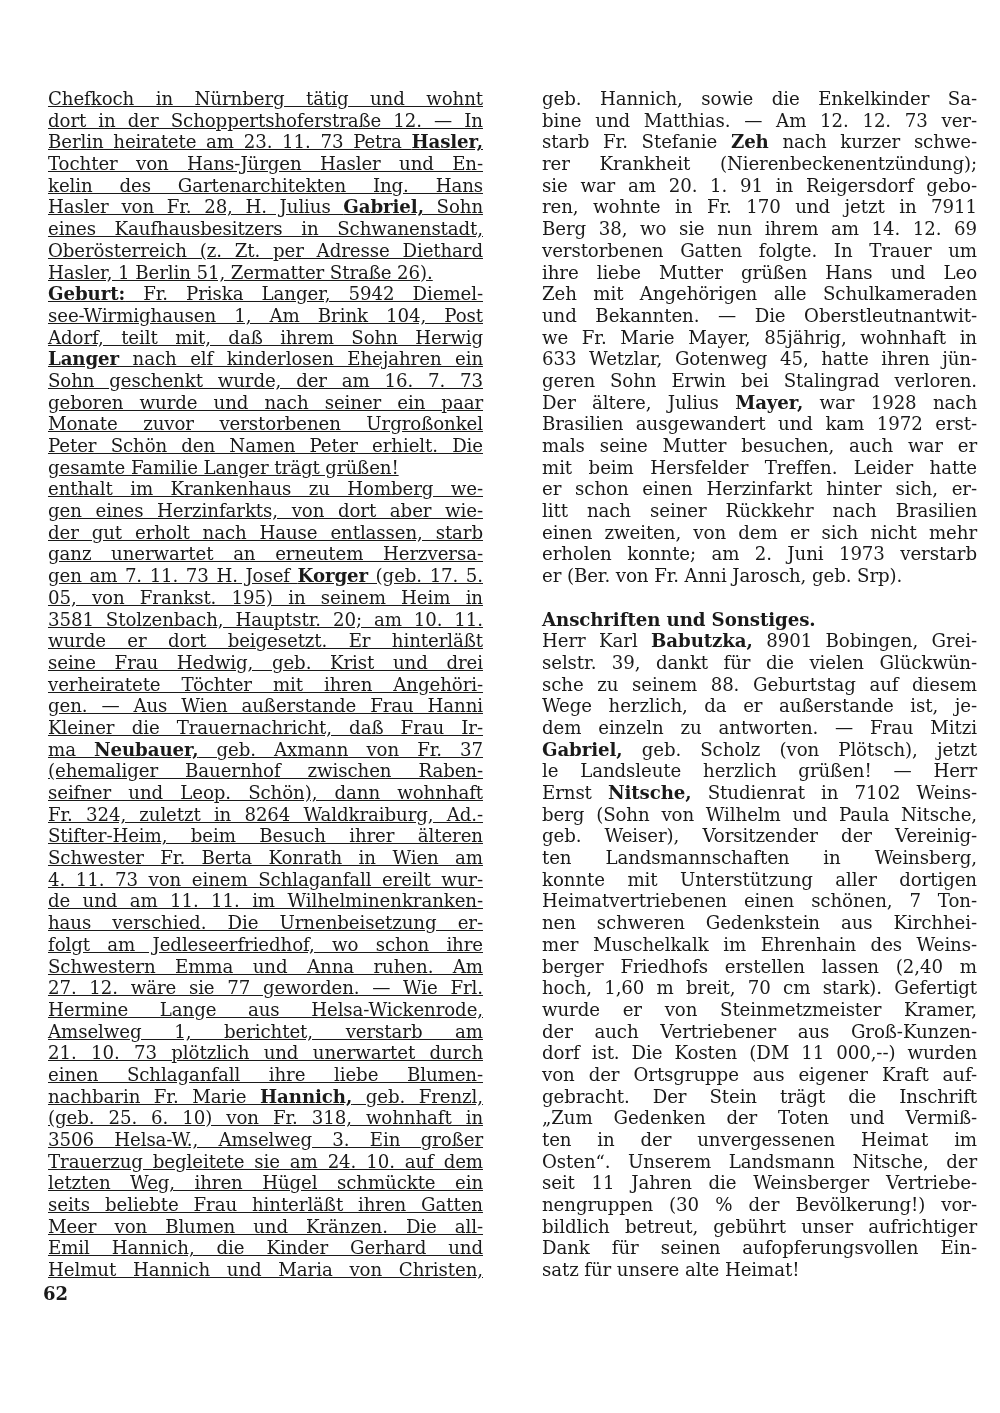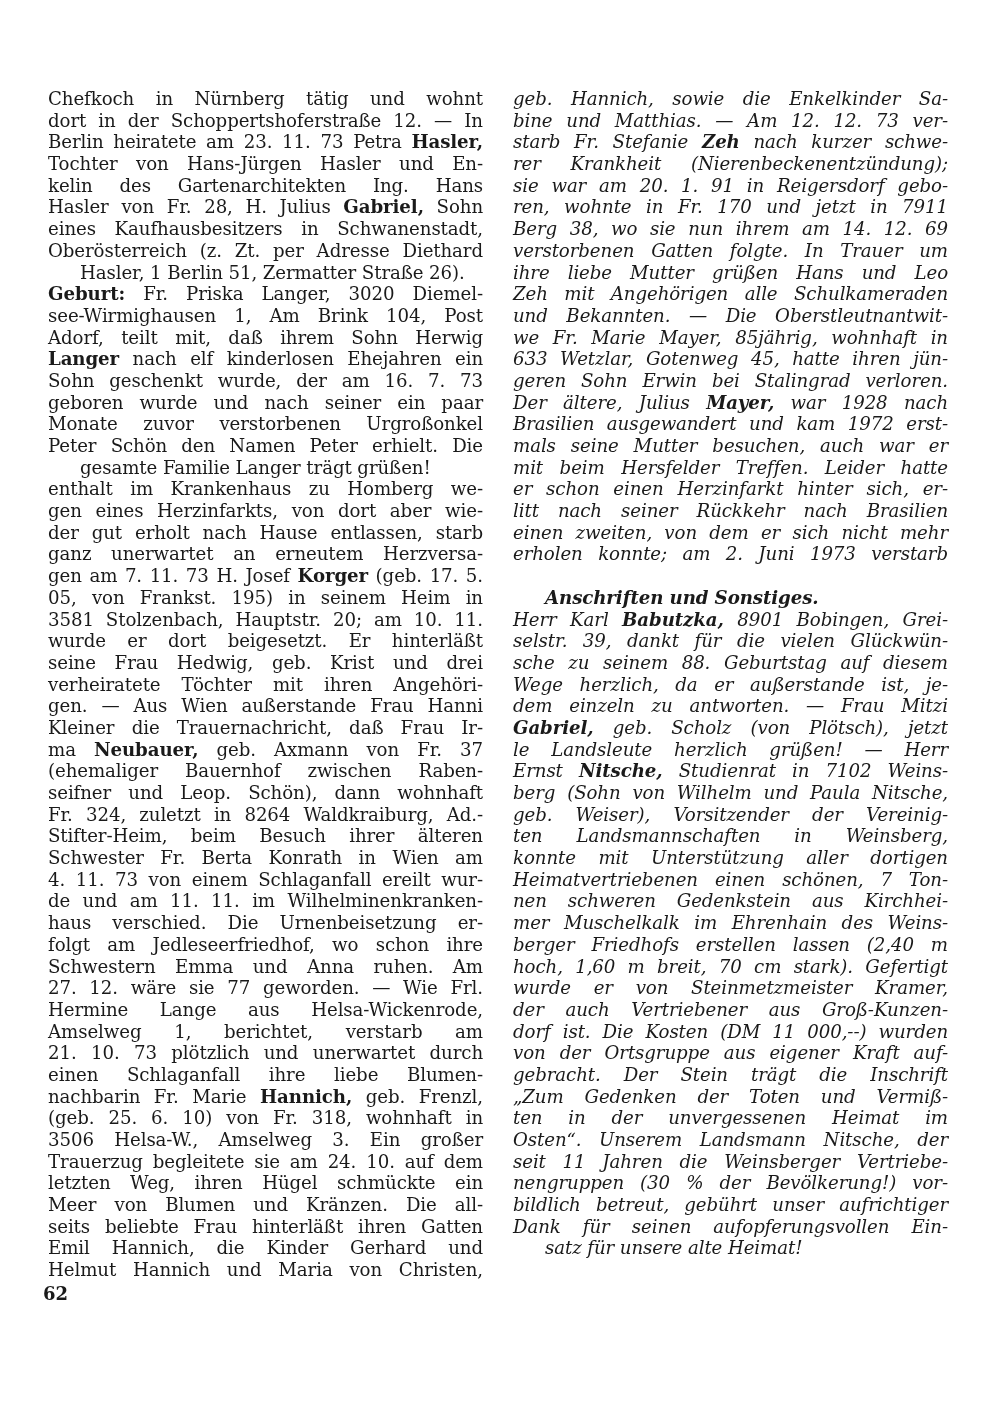--- a/index.html
+++ b/index.html
@@ -6,27 +6,27 @@
   body {
     width: 1000px; height: 1413px; position: relative; overflow: hidden;
     font-family: "DejaVu Serif", "Liberation Serif", serif;
     color: #1a1a1a;
   }
   .col {
     position: absolute; top: 88px;
     font-size: 18.2px; line-height: 21.7px;
     letter-spacing: -0.1px;
   }
-  .col-left { left: 48px; width: 435px; }
-  .col-right { left: 513px; width: 435px; font-style: italic; }
+  .col-left { left: 48px; width: 435px; text-decoration: underline; }
+  .col-right { left: 542px; width: 435px; }
   .line {
     display: block; white-space: nowrap; text-align: justify;
     text-align-last: justify; height: 21.7px; overflow: visible;
   }
-  .line.last { text-align-last: left; margin-left: 32px; }
+  .line.last { text-align-last: left; }
   .gap { height: 21.7px; }
   .heading { font-weight: bold; text-align-last: left; }
   b { font-weight: bold; }
   .page-number {
     position: absolute; left: 43px; top: 1283px;
     font-size: 18px; font-weight: bold;
   }
 </style>
 </head>
 <body>
@@ -34,21 +34,21 @@
 <div class="col col-left" id="col-left">
     <div class="line"><span>Chefkoch in Nürnberg tätig und wohnt</span></div>
     <div class="line"><span>dort in der Schoppertshoferstraße 12. — In</span></div>
     <div class="line"><span>Berlin heiratete am 23. 11. 73 Petra </span><b>Hasler,</b></div>
     <div class="line"><span>Tochter von Hans-Jürgen Hasler und En-</span></div>
     <div class="line"><span>kelin des Gartenarchitekten Ing. Hans</span></div>
     <div class="line"><span>Hasler von Fr. 28, H. Julius </span><b>Gabriel,</b><span> Sohn</span></div>
     <div class="line"><span>eines Kaufhausbesitzers in Schwanenstadt,</span></div>
     <div class="line"><span>Oberösterreich (z. Zt. per Adresse Diethard</span></div>
     <div class="line last"><span>Hasler, 1 Berlin 51, Zermatter Straße 26).</span></div>
-    <div class="line"><b>Geburt:</b><span> Fr. Priska Langer, 3020 Diemel-</span></div>
+    <div class="line"><b>Geburt:</b><span> Fr. Priska Langer, 5942 Diemel-</span></div>
     <div class="line"><span>see-Wirmighausen 1, Am Brink 104, Post</span></div>
     <div class="line"><span>Adorf, teilt mit, daß ihrem Sohn Herwig</span></div>
     <div class="line"><b>Langer</b><span> nach elf kinderlosen Ehejahren ein</span></div>
     <div class="line"><span>Sohn geschenkt wurde, der am 16. 7. 73</span></div>
     <div class="line"><span>geboren wurde und nach seiner ein paar</span></div>
     <div class="line"><span>Monate zuvor verstorbenen Urgroßonkel</span></div>
     <div class="line"><span>Peter Schön den Namen Peter erhielt. Die</span></div>
     <div class="line last"><span>gesamte Familie Langer trägt grüßen!</span></div>
     <div class="line"><span>enthalt im Krankenhaus zu Homberg we-</span></div>
     <div class="line"><span>gen eines Herzinfarkts, von dort aber wie-</span></div>
@@ -76,22 +76,22 @@
     <div class="line"><span>27. 12. wäre sie 77 geworden. — Wie Frl.</span></div>
     <div class="line"><span>Hermine Lange aus Helsa-Wickenrode,</span></div>
     <div class="line"><span>Amselweg 1, berichtet, verstarb am</span></div>
     <div class="line"><span>21. 10. 73 plötzlich und unerwartet durch</span></div>
     <div class="line"><span>einen Schlaganfall ihre liebe Blumen-</span></div>
     <div class="line"><span>nachbarin Fr. Marie </span><b>Hannich,</b><span> geb. Frenzl,</span></div>
     <div class="line"><span>(geb. 25. 6. 10) von Fr. 318, wohnhaft in</span></div>
     <div class="line"><span>3506 Helsa-W., Amselweg 3. Ein großer</span></div>
     <div class="line"><span>Trauerzug begleitete sie am 24. 10. auf dem</span></div>
     <div class="line"><span>letzten Weg, ihren Hügel schmückte ein</span></div>
+    <div class="line"><span>seits beliebte Frau hinterläßt ihren Gatten</span></div>
     <div class="line"><span>Meer von Blumen und Kränzen. Die all-</span></div>
-    <div class="line"><span>seits beliebte Frau hinterläßt ihren Gatten</span></div>
     <div class="line"><span>Emil Hannich, die Kinder Gerhard und</span></div>
     <div class="line"><span>Helmut Hannich und Maria von Christen,</span></div>
   </div>
 <div class="col col-right" id="col-right">
     <div class="line"><span>geb. Hannich, sowie die Enkelkinder Sa-</span></div>
     <div class="line"><span>bine und Matthias. — Am 12. 12. 73 ver-</span></div>
     <div class="line"><span>starb Fr. Stefanie </span><b>Zeh</b><span> nach kurzer schwe-</span></div>
     <div class="line"><span>rer Krankheit (Nierenbeckenentzündung);</span></div>
     <div class="line"><span>sie war am 20. 1. 91 in Reigersdorf gebo-</span></div>
     <div class="line"><span>ren, wohnte in Fr. 170 und jetzt in 7911</span></div>
@@ -104,20 +104,21 @@
     <div class="line"><span>633 Wetzlar, Gotenweg 45, hatte ihren jün-</span></div>
     <div class="line"><span>geren Sohn Erwin bei Stalingrad verloren.</span></div>
     <div class="line"><span>Der ältere, Julius </span><b>Mayer,</b><span> war 1928 nach</span></div>
     <div class="line"><span>Brasilien ausgewandert und kam 1972 erst-</span></div>
     <div class="line"><span>mals seine Mutter besuchen, auch war er</span></div>
     <div class="line"><span>mit beim Hersfelder Treffen. Leider hatte</span></div>
     <div class="line"><span>er schon einen Herzinfarkt hinter sich, er-</span></div>
     <div class="line"><span>litt nach seiner Rückkehr nach Brasilien</span></div>
     <div class="line"><span>einen zweiten, von dem er sich nicht mehr</span></div>
     <div class="line"><span>erholen konnte; am 2. Juni 1973 verstarb</span></div>
+    <div class="line last"><span>er (Ber. von Fr. Anni Jarosch, geb. Srp).</span></div>
     <div class="gap"></div>
     <div class="line last heading"><b>Anschriften und Sonstiges.</b></div>
     <div class="line"><span>Herr Karl </span><b>Babutzka,</b><span> 8901 Bobingen, Grei-</span></div>
     <div class="line"><span>selstr. 39, dankt für die vielen Glückwün-</span></div>
     <div class="line"><span>sche zu seinem 88. Geburtstag auf diesem</span></div>
     <div class="line"><span>Wege herzlich, da er außerstande ist, je-</span></div>
     <div class="line"><span>dem einzeln zu antworten. — Frau Mitzi</span></div>
     <div class="line"><b>Gabriel,</b><span> geb. Scholz (von Plötsch), jetzt</span></div>
     <div class="line"><span>le Landsleute herzlich grüßen! — Herr</span></div>
     <div class="line"><span>Ernst </span><b>Nitsche,</b><span> Studienrat in 7102 Weins-</span></div>

